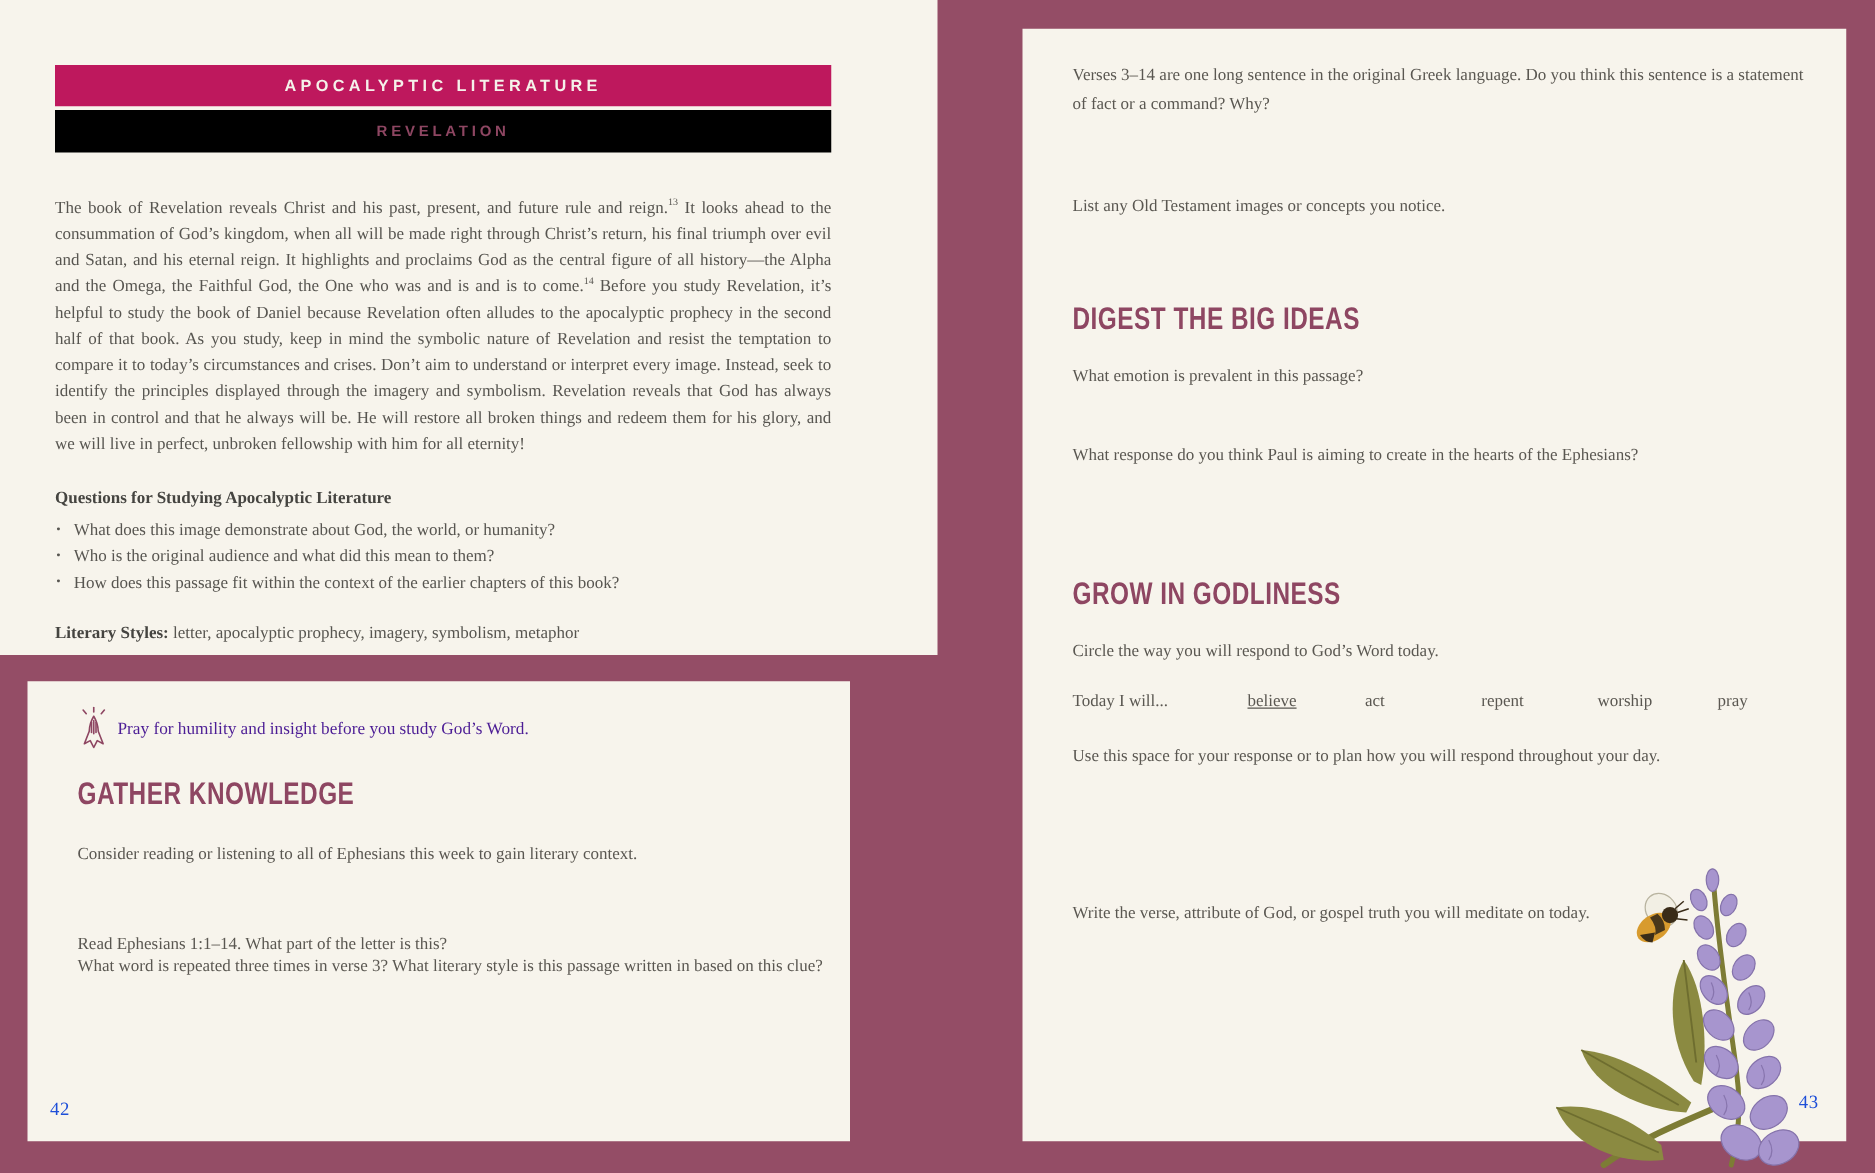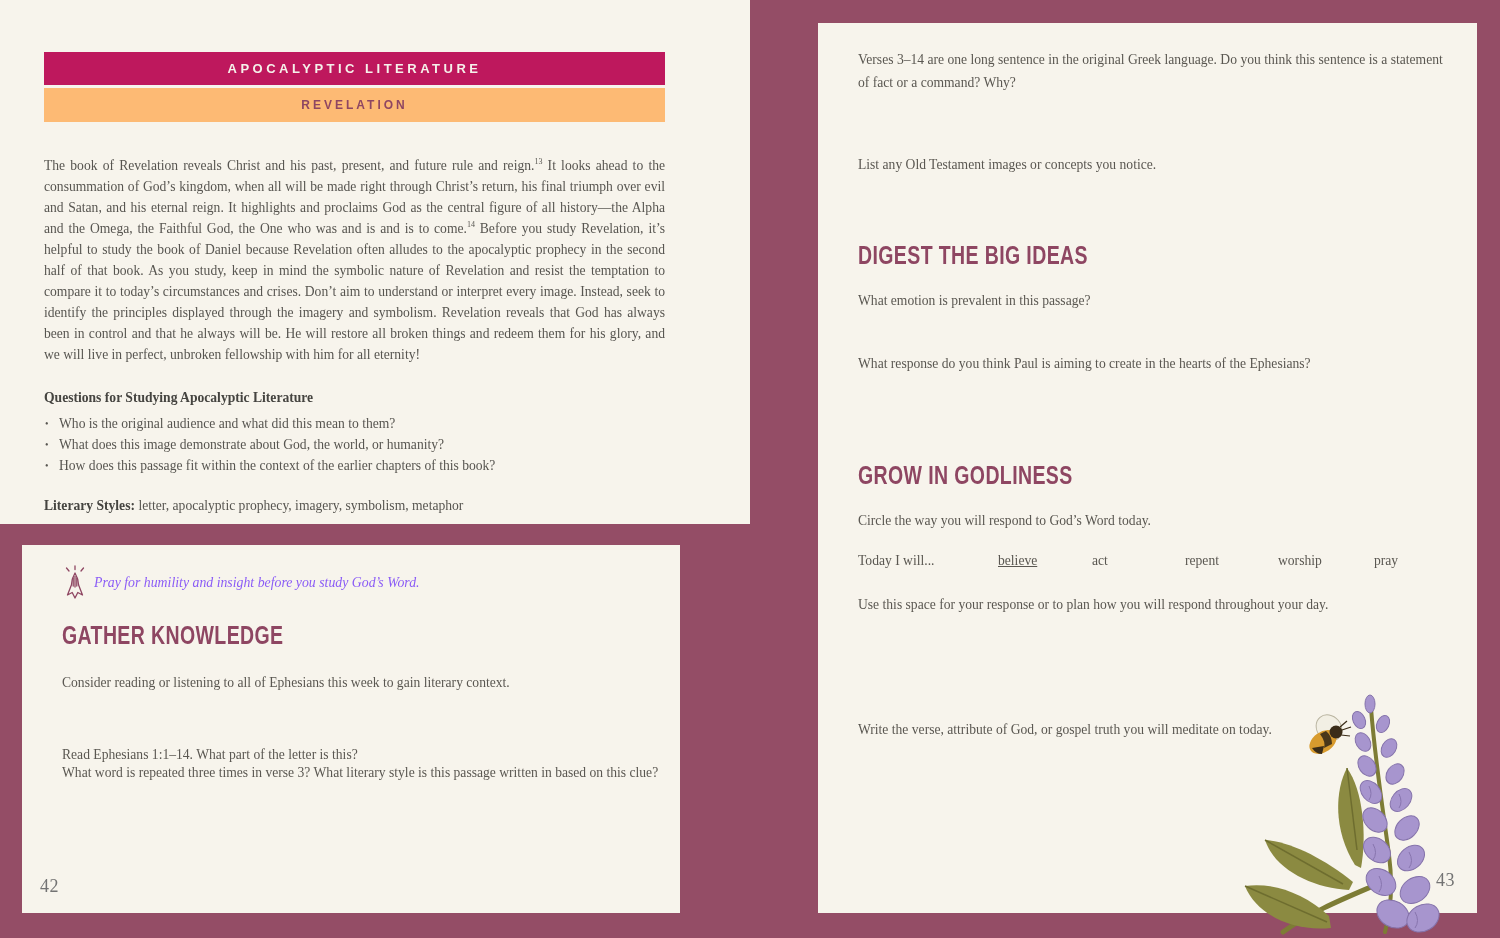--- a/index.html
+++ b/index.html
@@ -21,21 +21,21 @@
   .title-bar {
     position: absolute; left: 44px; top: 52px; width: 621px; height: 33px;
     background: #be185d;
     display: flex; align-items: center; justify-content: center;
     color: #f5f1ea;
     font-family: "Liberation Sans", sans-serif;
     font-weight: bold; font-size: 13px; letter-spacing: 3.5px;
   }
   .sub-bar {
     position: absolute; left: 44px; top: 88px; width: 621px; height: 34px;
-    background: #fdba74;
+    background: #000000;
     display: flex; align-items: center; justify-content: center;
     color: #8e4662;
     font-family: "Liberation Sans", sans-serif;
     font-weight: 600; font-size: 12px; letter-spacing: 3px;
   }
   .body-text {
     color: #575550;
     font-size: 13.6px;
     line-height: 21px;
   }
@@ -71,26 +71,26 @@
     white-space: nowrap;
   }
   .prompt {
     position: absolute;
     color: #5a5751;
     font-size: 13.6px;
     line-height: 23px;
   }
   .pray-note {
     position: absolute; left: 72px; top: 30px;
-    font-style: italic; color: #8b5cf6; font-size: 13.8px;
+    color: #4c1d95; font-size: 13.8px;
   }
   #pray-icon { position: absolute; left: 36px; top: 20px; }
   .page-num {
     position: absolute;
-    color: #737373; font-size: 18px; letter-spacing: 0.5px;
+    color: #1d4ed8; font-size: 15px; letter-spacing: 0.5px;
   }
   #today-row { position: absolute; left: 40px; top: 530px; width: 560px; height: 22px; }
   #today-row span { position: absolute; top: 0; color: #5a5751; font-size: 13.6px; white-space: nowrap; }
   #today-label  { left: 0; }
   #opt-believe  { left: 140px; text-decoration: underline; }
   #opt-act      { left: 234px; }
   #opt-repent   { left: 327px; }
   #opt-worship  { left: 420px; }
   #opt-pray     { left: 516px; }
 
@@ -107,22 +107,22 @@
     <span>APOCALYPTIC LITERATURE</span>
   </div>
   <div class="sub-bar">
     <span>REVELATION</span>
   </div>
   <p class="body-text" id="intro-paragraph"><span>The book of Revelation reveals Christ and his past, present, and future rule and reign.</span><sup class="fn">13</sup><span> It looks ahead to the consummation of God’s kingdom, when all will be made right through Christ’s return, his final triumph over evil and Satan, and his eternal reign. It highlights and proclaims God as the central figure of all history—the Alpha and the Omega, the Faithful God, the One who was and is and is to come.</span><sup class="fn">14</sup><span> Before you study Revelation, it’s helpful to study the book of Daniel because Revelation often alludes to the apocalyptic prophecy in the second half of that book. As you study, keep in mind the symbolic nature of Revelation and resist the temptation to compare it to today’s circumstances and crises. Don’t aim to understand or interpret every image. Instead, seek to identify the principles displayed through the imagery and symbolism. Revelation reveals that God has always been in control and that he always will be. He will restore all broken things and redeem them for his glory, and we will live in perfect, unbroken fellowship with him for all eternity!</span></p>
 
   <div id="questions-block">
     <div class="q-title">Questions for Studying Apocalyptic Literature</div>
     <ul class="q-list">
+      <li><span>What does this image demonstrate about God, the world, or humanity?</span></li>
       <li><span>Who is the original audience and what did this mean to them?</span></li>
-      <li><span>What does this image demonstrate about God, the world, or humanity?</span></li>
       <li><span>How does this passage fit within the context of the earlier chapters of this book?</span></li>
     </ul>
   </div>
 
   <div id="literary-styles">
     <span class="lbl">Literary Styles:</span><span class="body-text"> letter, apocalyptic prophecy, imagery, symbolism, metaphor</span>
   </div>
 </div>
 
 <div class="panel" id="panel-left-bottom">

